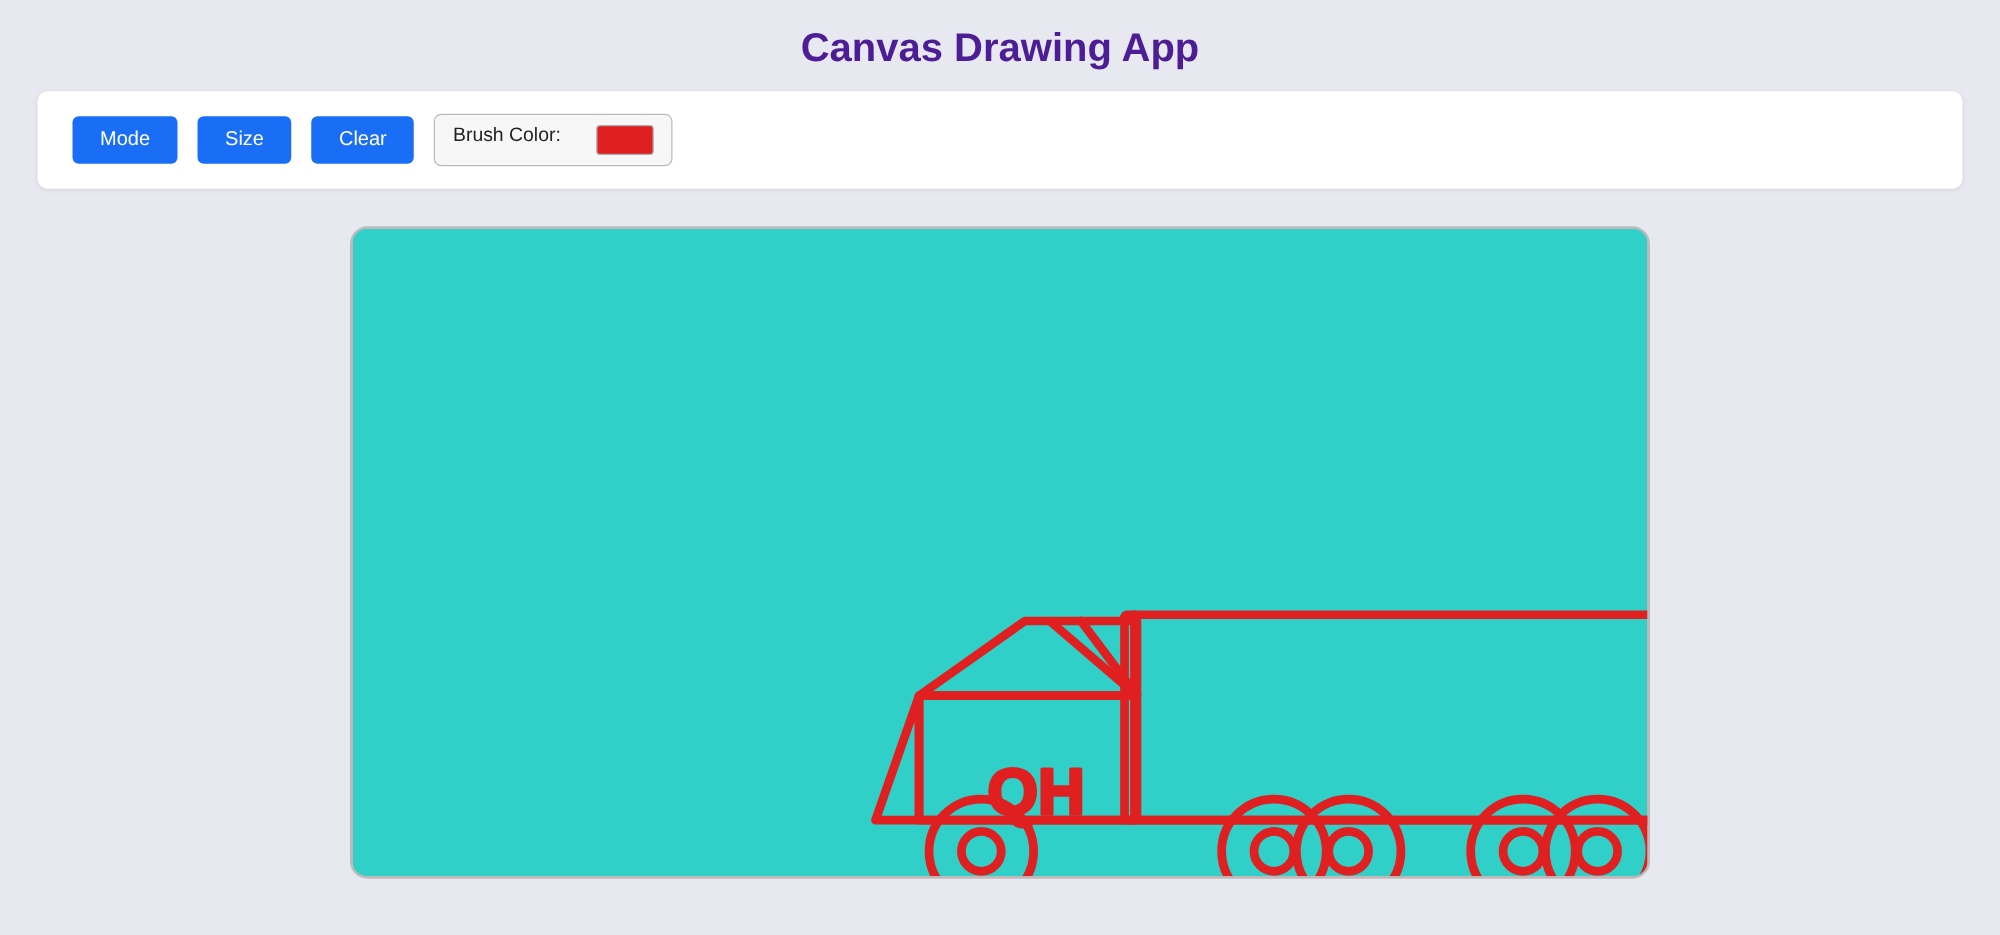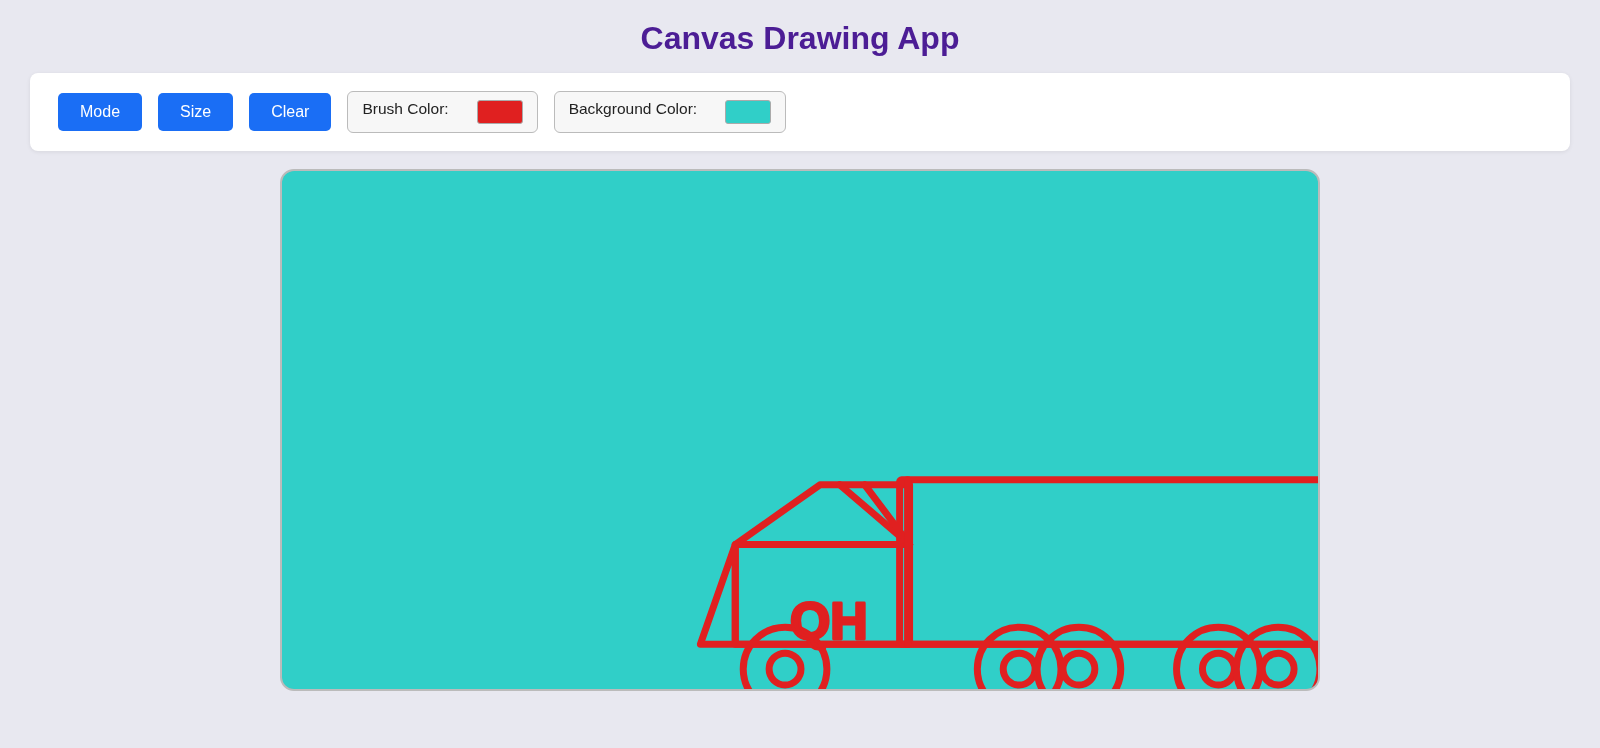--- a/index.html
+++ b/index.html
@@ -97,21 +97,21 @@
       border-radius: 5px;
       border: 1px solid #bbb;
       font-size: 0.97rem;
       background: white;
       cursor: pointer;
     }
 
     #canvas-container {
       width: 100%;
       max-width: 1040px;
-      margin-top: 18px;
+      margin-top: 30px;
       background: #fca5a5;
       border-radius: 14px;
       border: 2px solid #bbb;
       overflow: hidden;
       position: relative;
     }
 
     #canvas-svg {
       width: 100%;
       display: block;
@@ -125,24 +125,20 @@
 <div id="toolbar">
   <button class="btn">Mode</button>
   <button class="btn">Size</button>
   <button class="btn">Clear</button>
 
   <div class="toolbar-group">
     <span class="toolbar-label">Brush Color:</span>
     <div id="brush-color-swatch" class="color-swatch"></div>
   </div>
 
-  <div class="toolbar-group">
-    <span class="toolbar-label">Background Color:</span>
-    <div id="bg-color-swatch" class="color-swatch"></div>
-  </div>
 
 
 </div>
 
 <div id="canvas-container">
   <svg id="canvas-svg" viewBox="0 0 1040 520" xmlns="http://www.w3.org/2000/svg">
 
     <rect width="1040" height="520" fill="#30cfc8"></rect>
 
     <g fill="none" stroke="#e02020" stroke-width="7" stroke-linejoin="round" stroke-linecap="round">

